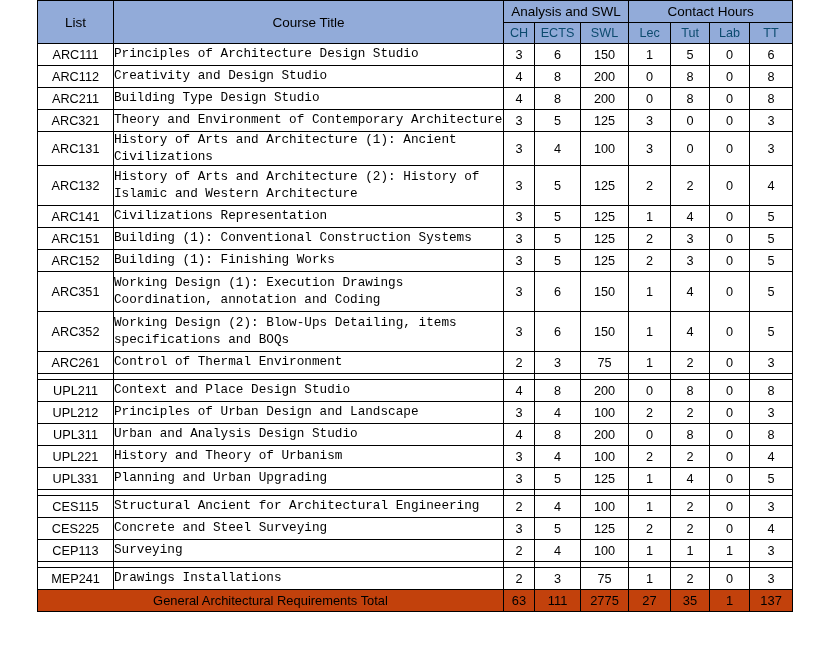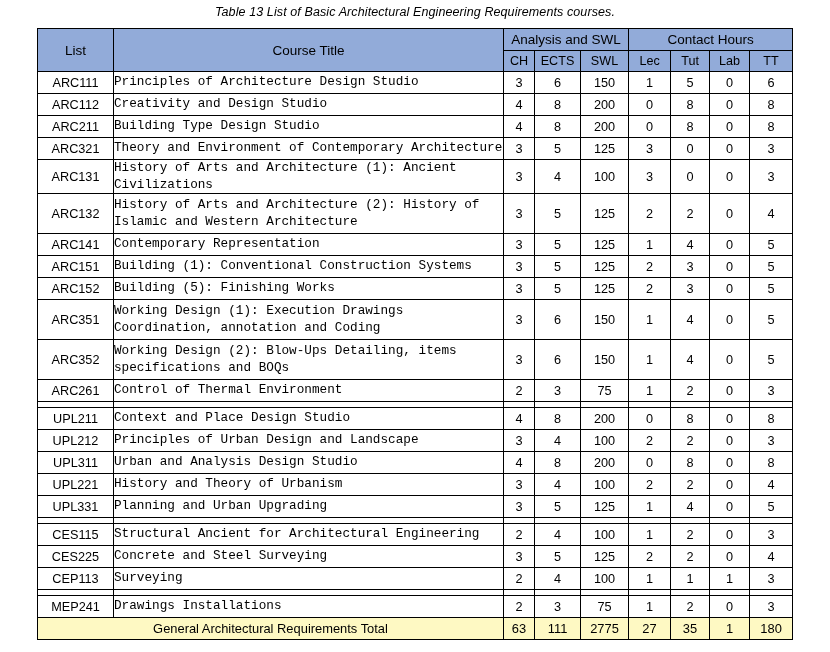--- a/index.html
+++ b/index.html
@@ -58,21 +58,21 @@
     background: #92abd9;
     text-align: center;
     font-size: 13.5px;
     color: #000;
   }
   .hdr-sub {
     background: #92abd9;
     text-align: center;
     font-size: 12.6px;
     height: 20px;
-    color: #000000;
+    color: #0c4a6e;
   }
 
   
   .c-code {
     text-align: center;
     padding: 2px 3px;
     font-size: 12.7px;
     margin-top: 11px;
   }
   .c-title {
@@ -96,36 +96,35 @@
     border-left: 1px solid #000;
     border-right: 1px solid #000;
     border-top: 1px solid #000;
     border-bottom: 1px solid #000;
     padding: 0;
     background: #ffffff;
   }
 
   
   tr.total-row td {
-    background: #fef9c3;
+    background: #c2410c;
     height: 21px;
     text-align: center;
     font-size: 12.9px;
     color: #000;
   }
   tr.total-row td.total-label {
     text-align: center;
   }
 </style>
 </head>
 <body>
 
 <div id="page">
 
-  <div class="caption">Table 13 List of Basic Architectural Engineering Requirements courses.</div>
 
   <div class="table-wrap">
     <table class="course-table">
       <colgroup>
         <col style="width:76px">
         <col style="width:390px">
         <col style="width:31px">
         <col style="width:46px">
         <col style="width:48px">
         <col style="width:42px">
@@ -212,21 +211,21 @@
             <td class="c-num">3</td>
             <td class="c-num">5</td>
             <td class="c-num">125</td>
             <td class="c-num">2</td>
             <td class="c-num">2</td>
             <td class="c-num">0</td>
             <td class="c-num">4</td>
           </tr>
           <tr class="data-row">
             <td class="c-code">ARC141</td>
-            <td class="c-title">Contemporary Representation</td>
+            <td class="c-title">Civilizations Representation</td>
             <td class="c-num">3</td>
             <td class="c-num">5</td>
             <td class="c-num">125</td>
             <td class="c-num">1</td>
             <td class="c-num">4</td>
             <td class="c-num">0</td>
             <td class="c-num">5</td>
           </tr>
           <tr class="data-row">
             <td class="c-code">ARC151</td>
@@ -234,21 +233,21 @@
             <td class="c-num">3</td>
             <td class="c-num">5</td>
             <td class="c-num">125</td>
             <td class="c-num">2</td>
             <td class="c-num">3</td>
             <td class="c-num">0</td>
             <td class="c-num">5</td>
           </tr>
           <tr class="data-row">
             <td class="c-code">ARC152</td>
-            <td class="c-title">Building (5): Finishing Works</td>
+            <td class="c-title">Building (1): Finishing Works</td>
             <td class="c-num">3</td>
             <td class="c-num">5</td>
             <td class="c-num">125</td>
             <td class="c-num">2</td>
             <td class="c-num">3</td>
             <td class="c-num">0</td>
             <td class="c-num">5</td>
           </tr>
           <tr class="data-row tall">
             <td class="c-code">ARC351</td>
@@ -418,19 +417,19 @@
         </tbody>
       <tfoot>
         <tr class="total-row">
           <td class="total-label" colspan="2">General Architectural Requirements Total</td>
           <td>63</td>
           <td>111</td>
           <td>2775</td>
           <td>27</td>
           <td>35</td>
           <td>1</td>
-          <td>180</td>
+          <td>137</td>
         </tr>
       </tfoot>
     </table>
   </div>
 
 </div>
 
 </body></html>

